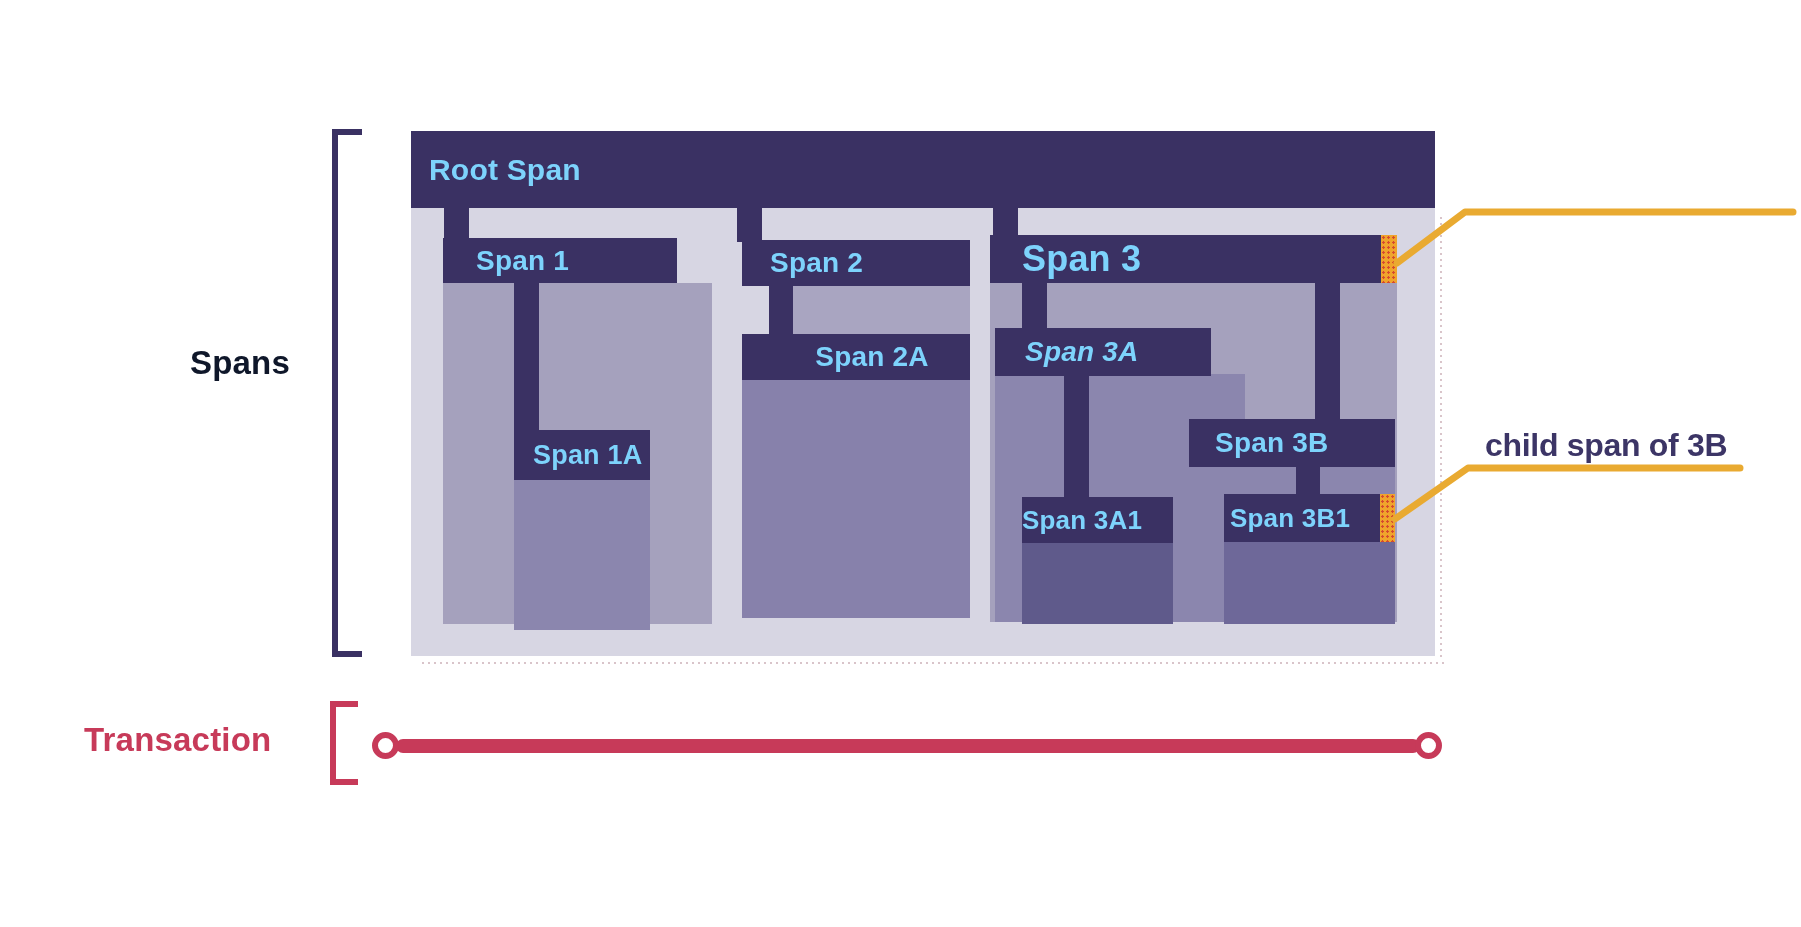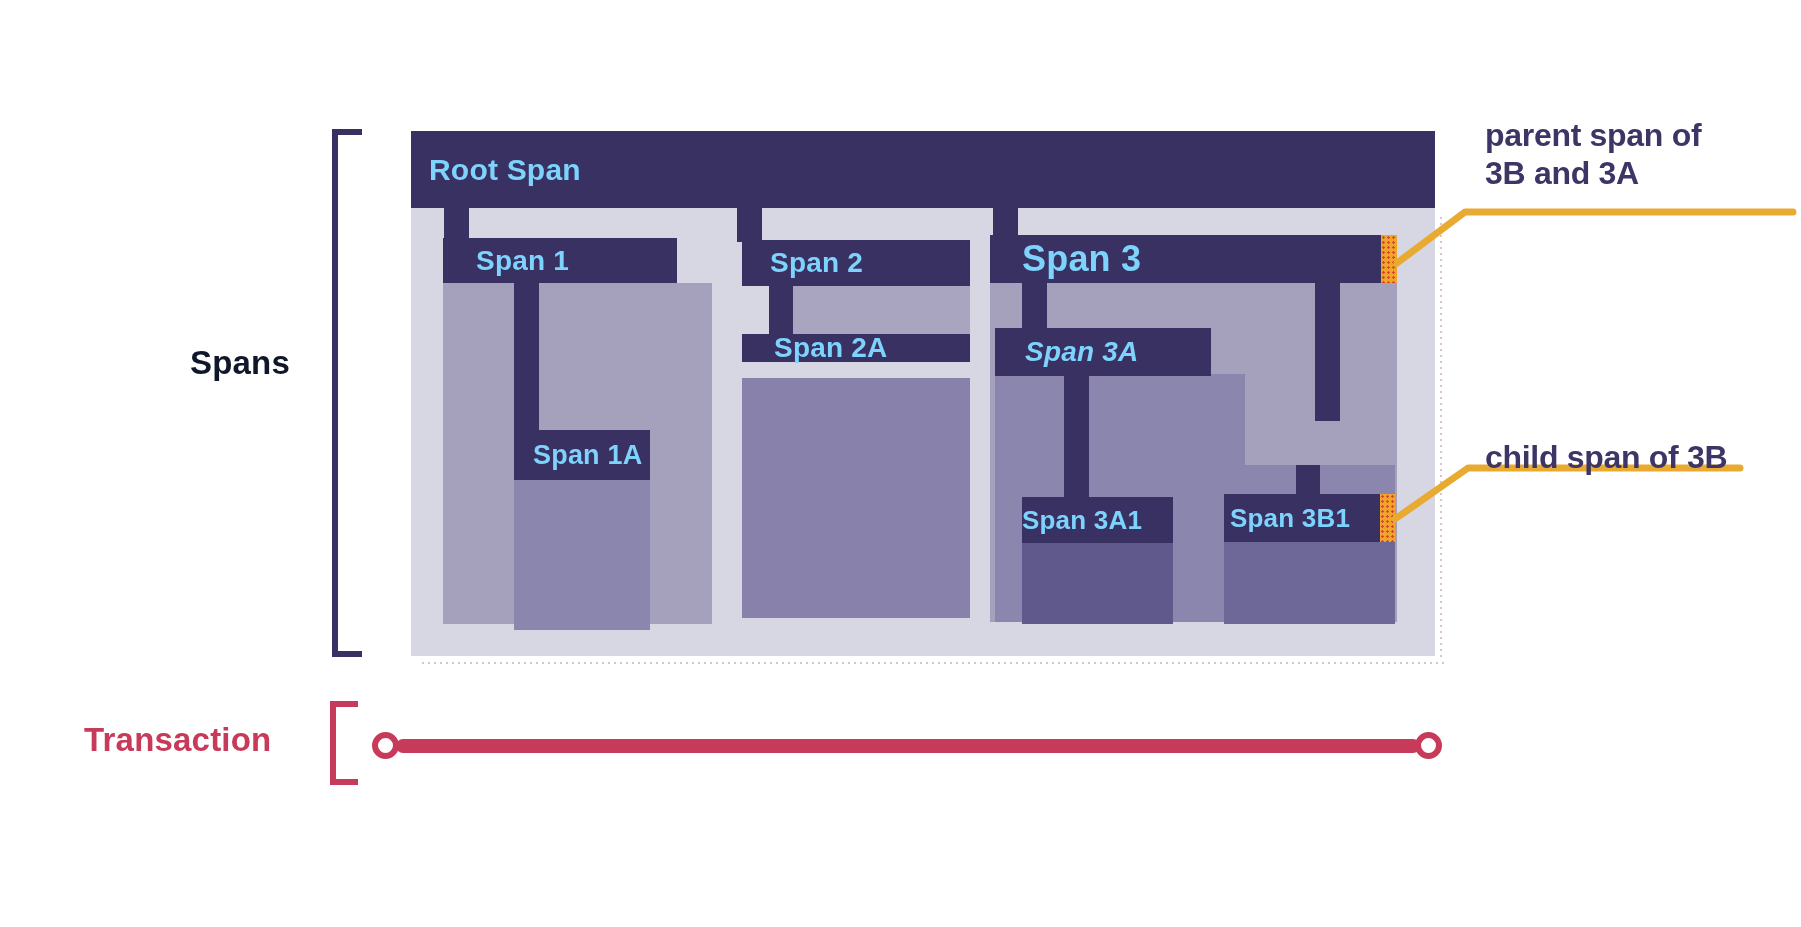--- a/index.html
+++ b/index.html
@@ -89,54 +89,53 @@
   </div>
 
   <div class="abs bar" style="left:514px;top:430px;width:136px;height:50px;font-size:27px;padding-left:19px;box-sizing:border-box;align-items:center;">
     <span>Span 1A</span>
   </div>
 
   <div class="abs bar" style="left:742px;top:240px;width:228px;height:46px;font-size:28px;padding-left:28px;box-sizing:border-box;">
     <span>Span 2</span>
   </div>
 
-  <div class="abs bar" style="left:742px;top:334px;width:228px;height:28px;font-size:28px;padding-left:32px;box-sizing:border-box;">
+  <div class="abs bar" style="left:742px;top:334px;width:228px;height:46px;font-size:28px;padding-left:32px;box-sizing:border-box;justify-content:center;">
     <span>Span 2A</span>
   </div>
 
   <div class="abs bar" style="left:990px;top:235px;width:407px;height:48px;font-size:36px;padding-left:32px;box-sizing:border-box;">
     <span>Span 3</span>
     <span class="cap" style="width:16px;"></span>
   </div>
 
   <div class="abs bar" style="left:995px;top:328px;width:216px;height:48px;font-size:28px;padding-left:30px;box-sizing:border-box;font-style:italic;">
     <span>Span 3A</span>
   </div>
 
   <div class="abs bar" style="left:1022px;top:497px;width:151px;height:46px;font-size:26px;justify-content:flex-start;box-sizing:border-box;">
     <span>Span 3A1</span>
   </div>
 
+  <div class="abs bar" style="left:1189px;top:419px;width:206px;height:48px;font-size:28px;padding-left:26px;box-sizing:border-box;">
+    <span>Span 3B</span>
+  </div>
 
   <div class="abs bar" style="left:1224px;top:494px;width:171px;height:48px;font-size:26px;padding-left:6px;box-sizing:border-box;">
     <span>Span 3B1</span>
     <span class="cap" style="width:15px;"></span>
   </div>
 
   <svg class="abs" style="left:0;top:0;" width="1801" height="927" viewBox="0 0 1801 927">
     <polyline points="1397,263 1465,212 1793,212" fill="none" stroke="#e9aa31" stroke-width="7" stroke-linejoin="round" stroke-linecap="round"></polyline>
     <polyline points="1395,519 1468,468 1740,468" fill="none" stroke="#e9aa31" stroke-width="7" stroke-linejoin="round" stroke-linecap="round"></polyline>
   </svg>
 
-  <div class="abs annotation" style="left:1485px;top:116px;">
-    <div>parent span of</div>
-    <div>3B and 3A</div>
-  </div>
 
-  <div class="abs annotation" style="left:1485px;top:438px;">child span of 3B</div>
+  <div class="abs annotation" style="left:1485px;top:426px;">child span of 3B</div>
 
   <div class="abs navy-fill" style="left:332px;top:129px;width:6px;height:528px;"></div>
   <div class="abs navy-fill" style="left:332px;top:129px;width:30px;height:6px;"></div>
   <div class="abs navy-fill" style="left:332px;top:651px;width:30px;height:6px;"></div>
   <div class="abs side-label" style="left:180px;top:344px;width:120px;text-align:center;">Spans</div>
 
   <div class="abs side-label red" style="left:84px;top:721px;">Transaction</div>
 
   <div class="abs" style="left:330px;top:701px;width:6px;height:84px;background:#c73a59;"></div>
   <div class="abs" style="left:330px;top:701px;width:28px;height:6px;background:#c73a59;"></div>

